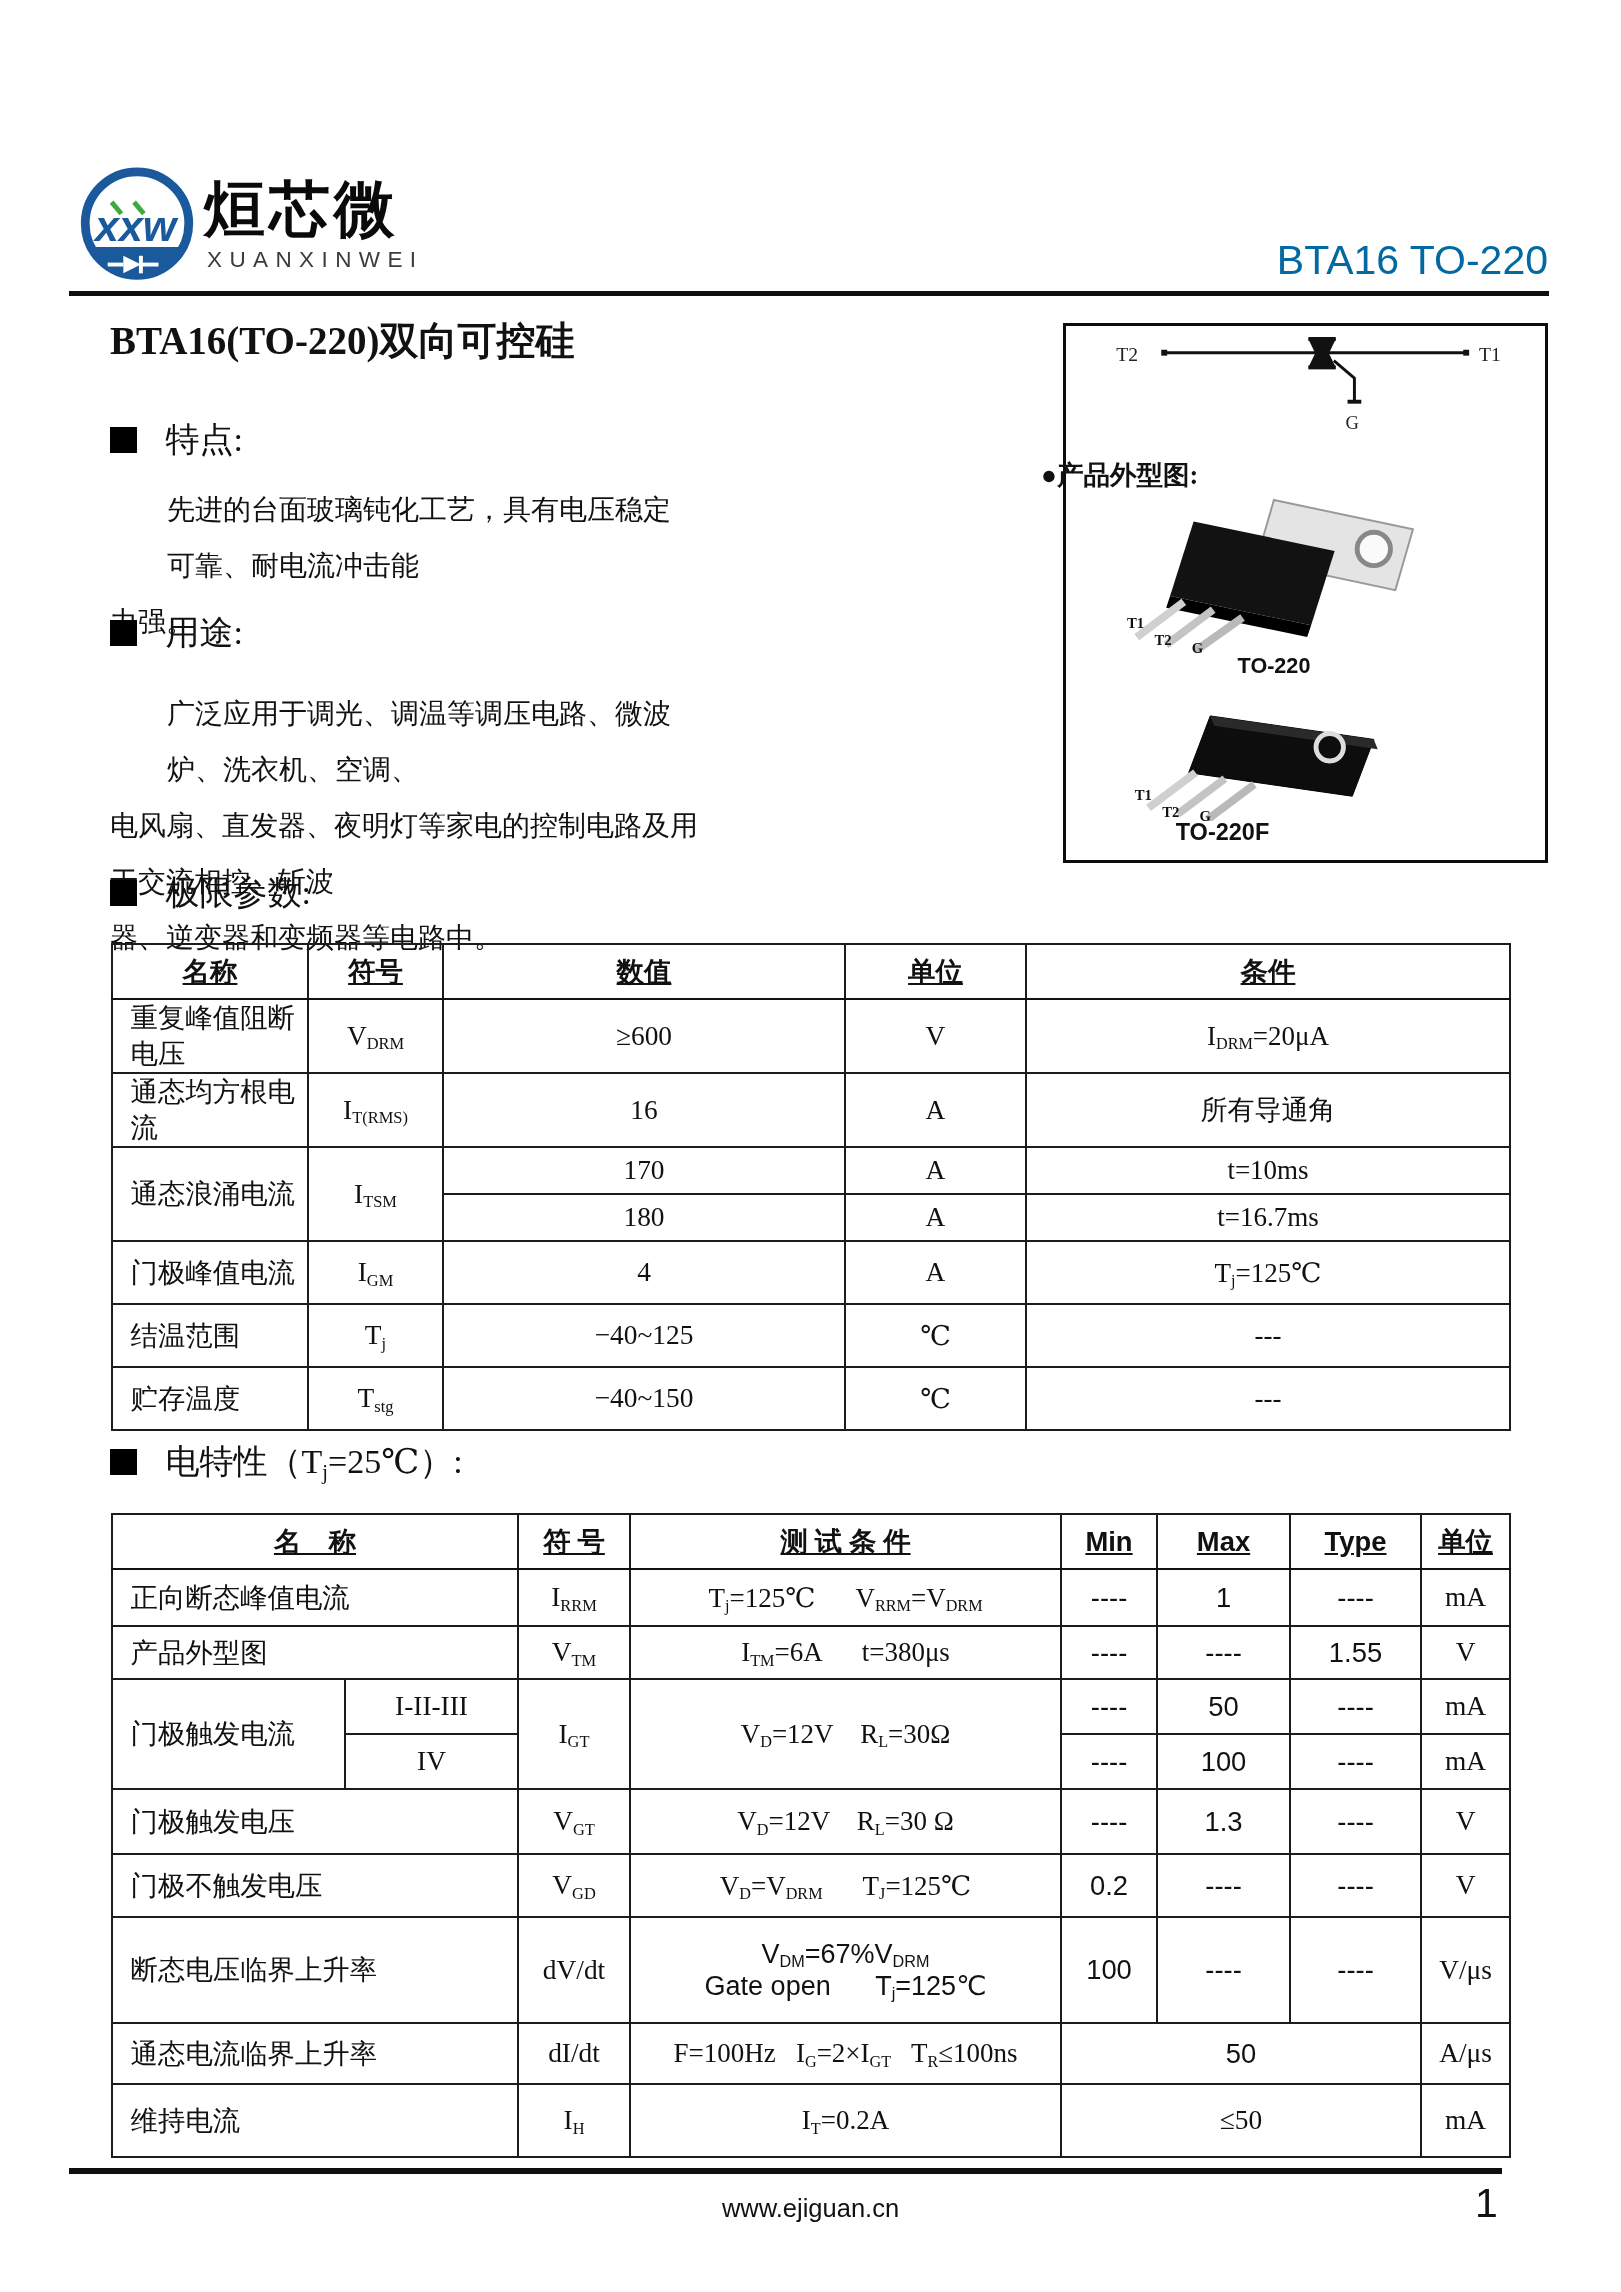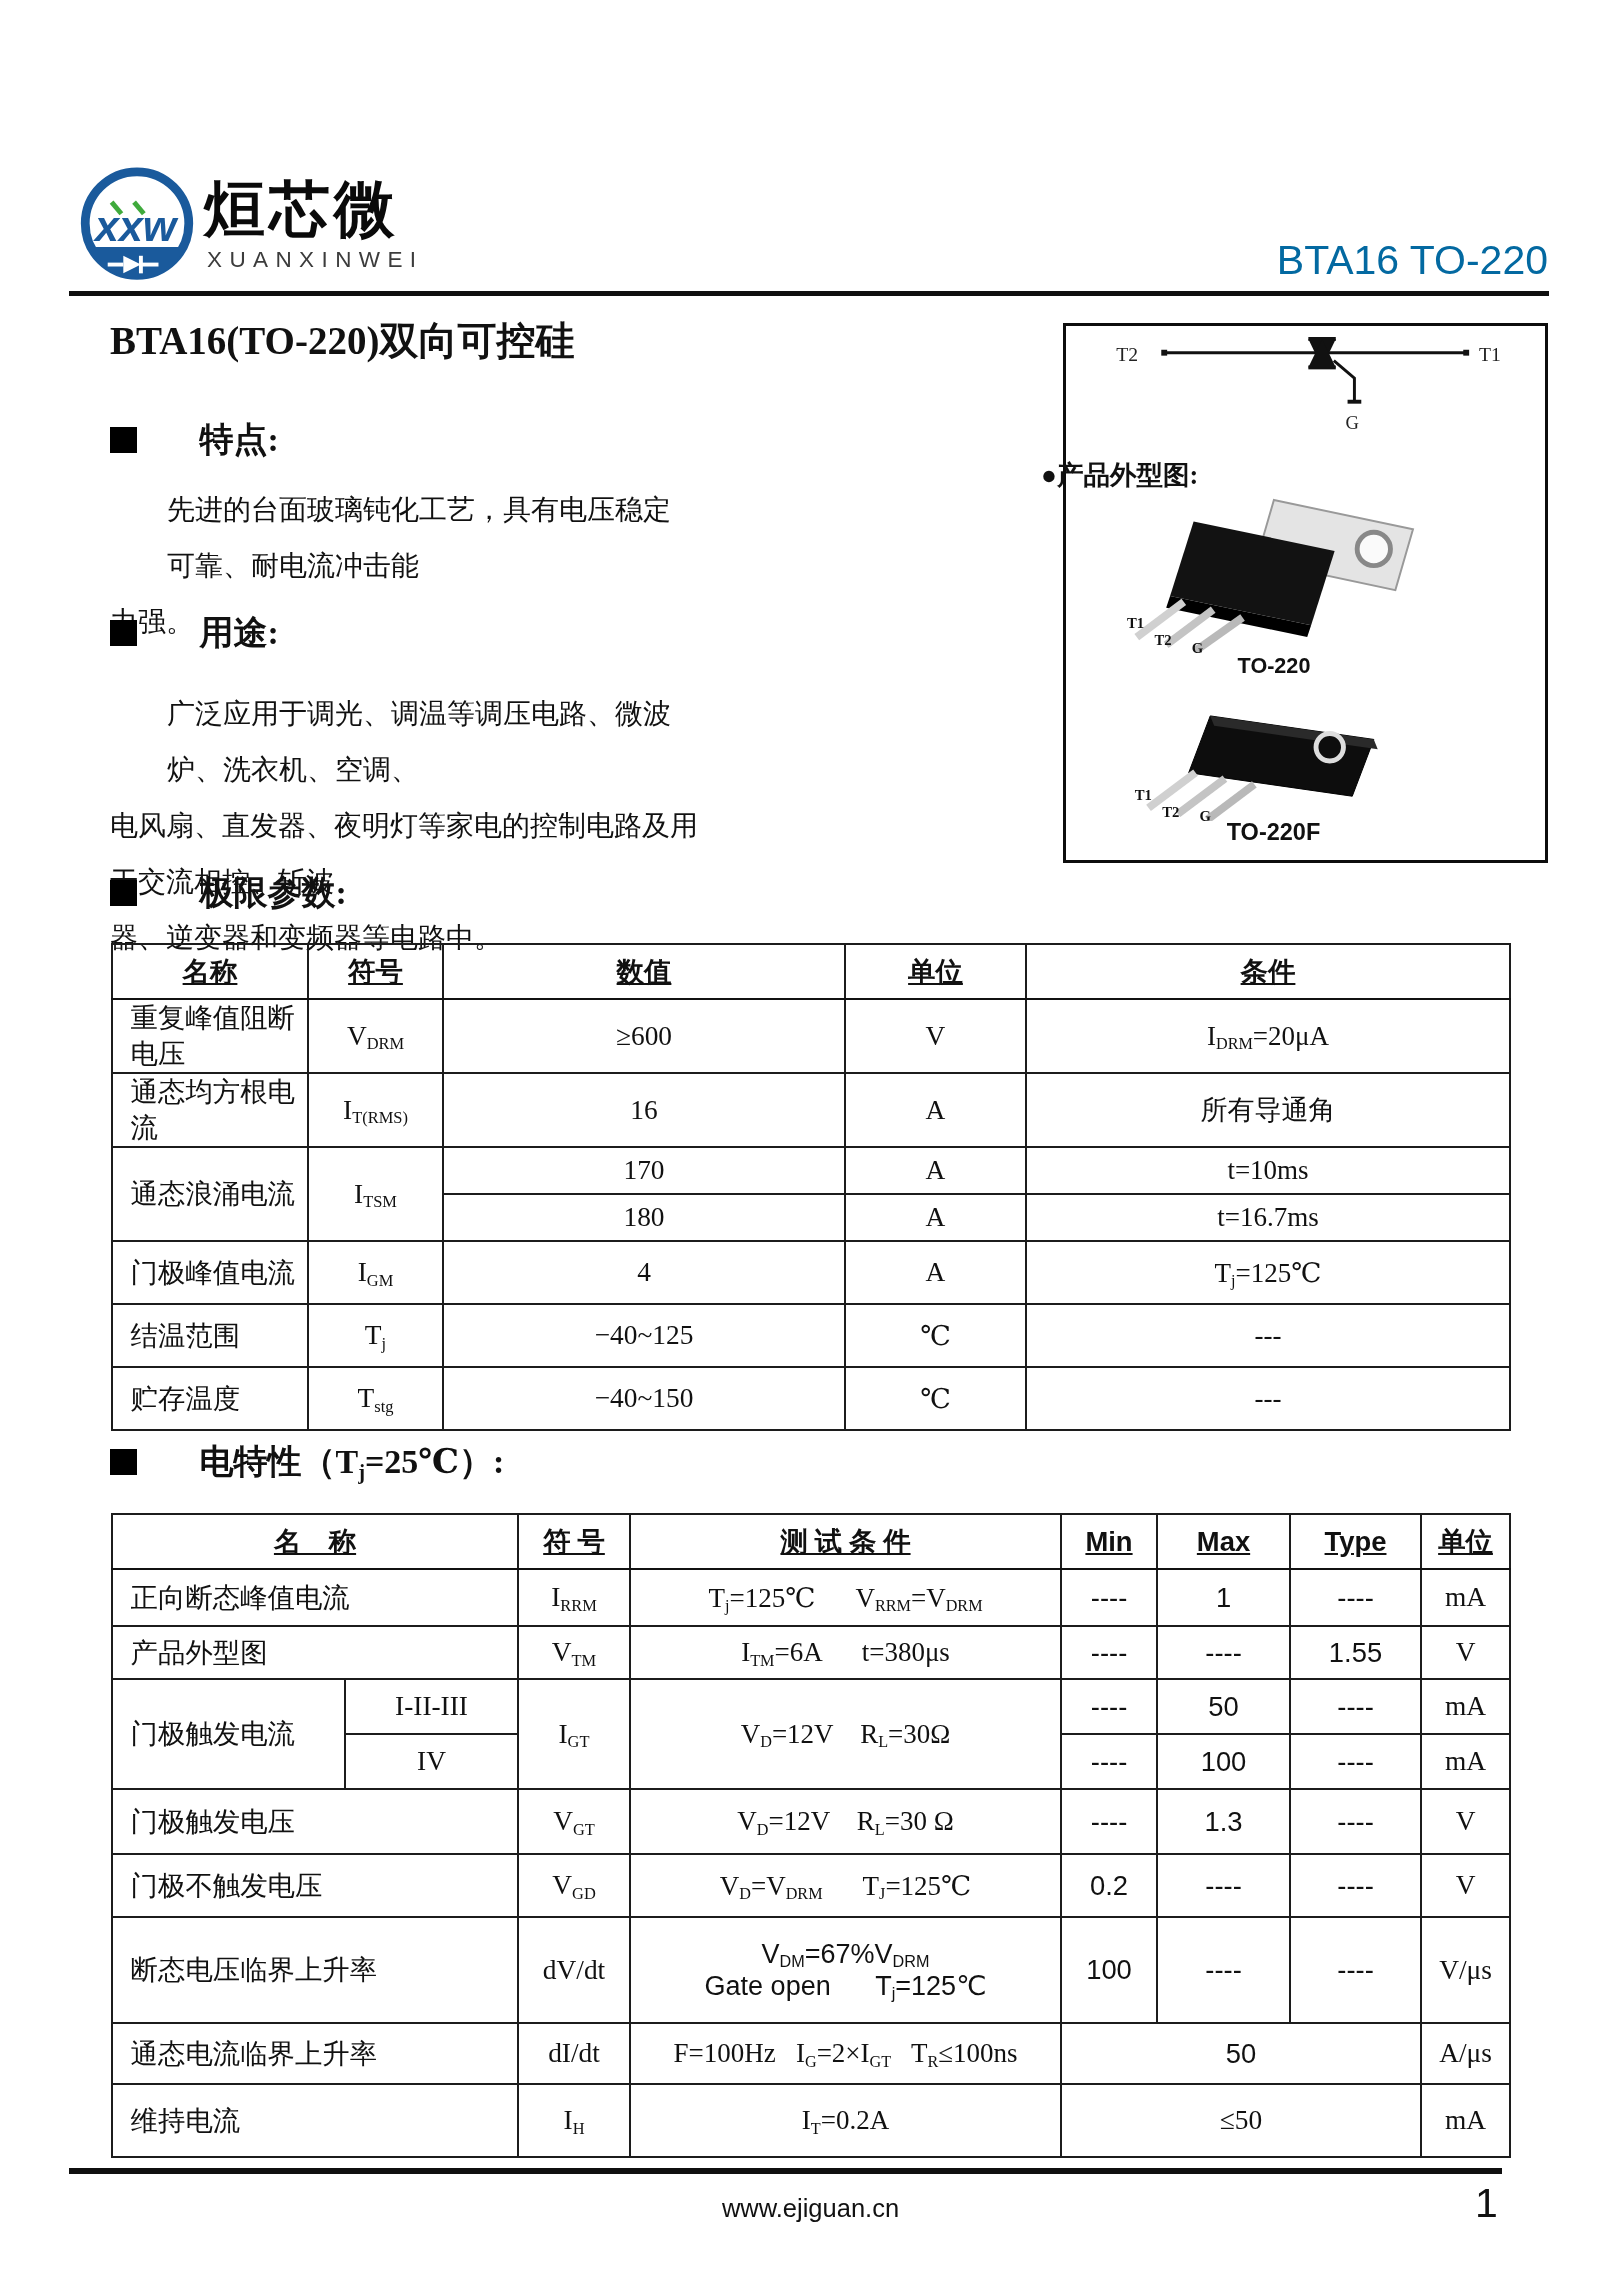--- a/index.html
+++ b/index.html
@@ -22,21 +22,21 @@
   
   .cn-name{font-family:"Liberation Sans","DejaVu Sans",sans-serif;font-weight:700;font-size:61px;letter-spacing:3.9px;color:#0a0a0a;}
   .en-name{font-family:"Liberation Sans","DejaVu Sans",sans-serif;font-weight:500;font-size:22.5px;letter-spacing:7.4px;color:#3c3c3c;}
   .doc-code{font-family:"Liberation Sans","DejaVu Sans",sans-serif;font-size:41px;color:#0369a1;}
 
   .rule{background:#0f0f0f;}
 
   .doc-title{font-size:39px;font-weight:700;}
   .sec-head{display:flex;align-items:center;}
   .sec-head .bullet{width:26.5px;height:26.5px;background:#000;margin-right:29px;flex:0 0 auto;}
-  .sec-head .lbl{font-size:34px;font-weight:700;margin-left:34px;}
+  .sec-head .lbl{font-size:34px;font-weight:400;}
   .body-text{font-size:28px;line-height:56px;}
 
   
   .pbox{border:3.9px solid #0d0d0d;background:#fff;}
   .pbox-label{font-size:26.5px;font-weight:700;}
   .pkg-caption{font-family:"Liberation Sans","DejaVu Sans",sans-serif;font-weight:700;text-align:center;}
 
   
   table.dtable{border-collapse:collapse;table-layout:fixed;font-size:27.4px;border:2.9px solid #111;}
   table.dtable td{border:2px solid #1c1c1c;text-align:center;vertical-align:middle;padding:0 5.9px;overflow:hidden;}
@@ -125,21 +125,21 @@
     <polygon points="85,18 252,42 230,100 63,76" fill="#0d0d0d" stroke="#000"></polygon>
     <polygon points="85,18 252,42 256,52 89,28" fill="#2a2a2a"></polygon>
     <circle cx="207" cy="50" r="14" fill="#0d0d0d" stroke="#ddd" stroke-width="5"></circle>
     <line x1="70" y1="76" x2="22" y2="112" stroke="#d0d0d0" stroke-width="8"></line>
     <line x1="100" y1="82" x2="52" y2="118" stroke="#c4c4c4" stroke-width="8"></line>
     <line x1="130" y1="88" x2="82" y2="124" stroke="#b9b9b9" stroke-width="8"></line>
     <text x="8" y="104" font-size="15" font-weight="700" fill="#111">T1</text>
     <text x="36" y="121" font-size="15" font-weight="700" fill="#111">T2</text>
     <text x="74" y="125" font-size="15" font-weight="700" fill="#111">G</text>
   </svg>
-  <div class="abs pkg-caption" style="left:1161px;top:819px;width:225px;font-size:23.5px">TO-220F</div>
+  <div class="abs pkg-caption" style="left:1110px;top:819px;width:225px;font-size:23.5px">TO-220F</div>
 
   <div class="abs sec-head" style="left:110px;top:870px">
     <span class="bullet"></span>
     <span class="lbl">极限参数:</span>
   </div>
 
   <table class="dtable abs" style="left:111px;top:943px;width:1399px">
     <colgroup>
       <col style="width:196px">
         <col style="width:135px">

